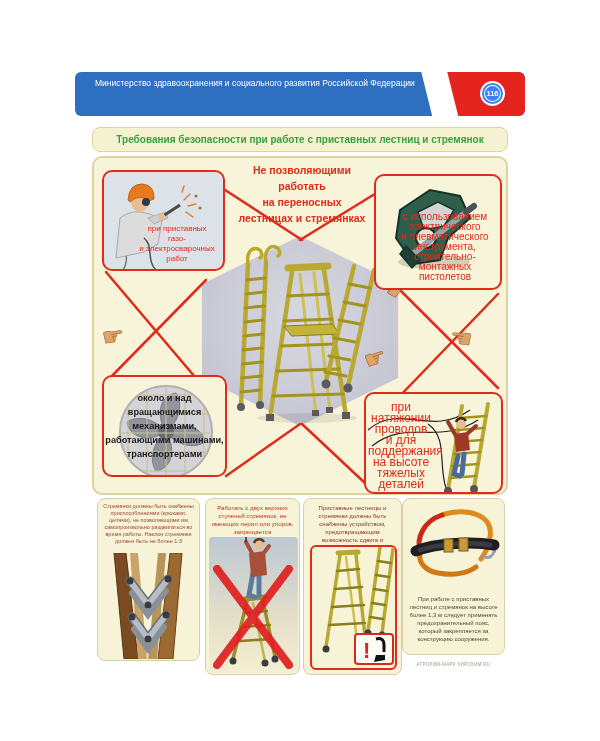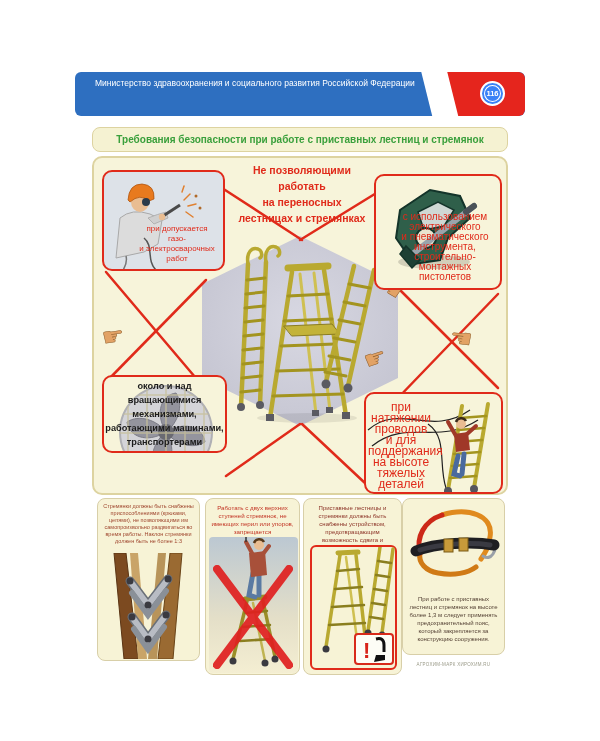--- a/index.html
+++ b/index.html
@@ -25,21 +25,21 @@
   .warning{position:absolute;left:110px;top:4px;width:196px;text-align:center;color:#e02a1a;font-size:10.5px;font-weight:600;line-height:16px;white-space:pre-line;}
   .hand{position:absolute;font-family:"DejaVu Sans",sans-serif;font-size:25px;color:#e2a265;-webkit-text-stroke:.5px #8a5a28;line-height:1;}
   .hand-left{left:8px;top:166px;transform:rotate(-8deg);}
   .hand-right{left:356px;top:168px;transform:rotate(6deg);}
   .hand-tr{left:286px;top:118px;transform:rotate(30deg);}
   .hand-br{left:270px;top:188px;transform:rotate(-18deg);}
 
   .pbox{position:absolute;border:2.5px solid #e02a1a;border-radius:10px;box-sizing:border-box;overflow:hidden;background:#f7f4da;}
   .box-tl{left:8px;top:12px;width:123px;height:101px;background:#dde2e8;}
   .box-tr{left:280px;top:16px;width:128px;height:116px;}
-  .box-bl{left:8px;top:217px;width:125px;height:78px;}
+  .box-bl{left:8px;top:217px;width:125px;height:102px;}
   .box-br{left:270px;top:234px;width:139px;height:102px;}
   .pbox svg{position:absolute;left:0;top:0;}
   .box-text{position:absolute;text-align:center;white-space:pre-line;}
   .tl-text{right:3px;bottom:5px;width:86px;color:#e02a1a;font-size:8px;line-height:10px;}
   .tr-text{right:3px;bottom:6px;width:104px;color:#e02a1a;font-size:10px;line-height:10px;}
   .bl-text{left:0;top:0;width:100%;height:100%;display:flex;flex-direction:column;justify-content:center;color:#1c1c1c;font-size:9.2px;font-weight:600;line-height:14px;}
   .br-text{left:2px;top:8px;width:66px;color:#e02a1a;font-size:12px;line-height:11px;}
 
   
   .panel{position:absolute;background:#f7f3d6;border:1.5px solid #d8cfa8;border-radius:8px;box-sizing:border-box;overflow:hidden;}
@@ -153,21 +153,21 @@
           <line x1="80" y1="28" x2="86" y2="22"></line>
             <line x1="84" y1="34" x2="92" y2="32"></line>
           <line x1="82" y1="40" x2="89" y2="45"></line>
             <line x1="78" y1="20" x2="80" y2="14"></line>
         </g>
         <circle cx="92" cy="24" r="1.5" fill="#b06a2a"></circle>
           <circle cx="96" cy="36" r="1.5" fill="#b06a2a"></circle>
         <path d="M40,66 C50,74 42,88 52,98" fill="none" stroke="#555" stroke-width="1.5"></path>
         <path d="M22,84 C24,92 20,96 18,100" fill="none" stroke="#777" stroke-width="1.5"></path>
       </svg>
-      <div class="box-text tl-text">при допускается
+      <div class="box-text tl-text">при приставных
 газо-
 и электросварочных
 работ</div>
     </div>
 
     <div class="pbox box-tr">
       <svg width="128" height="116" viewBox="0 0 128 116">
         <ellipse cx="58" cy="86" rx="36" ry="7" fill="rgba(0,0,0,0.15)"></ellipse>
         <polygon points="24,34 54,14 84,20 94,42 72,62 64,84 38,88 20,62" fill="#2f5f4a" stroke="#14342a" stroke-width="2"></polygon>
         <polygon points="42,36 62,26 78,34 68,50 48,54" fill="#cfd8d4" stroke="#14342a" stroke-width="1.5"></polygon>

